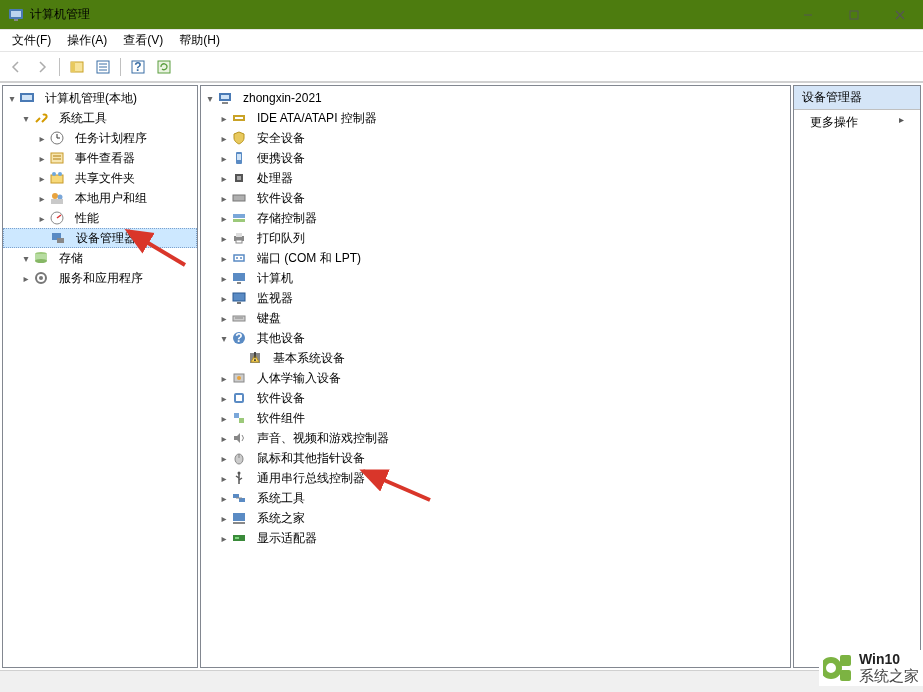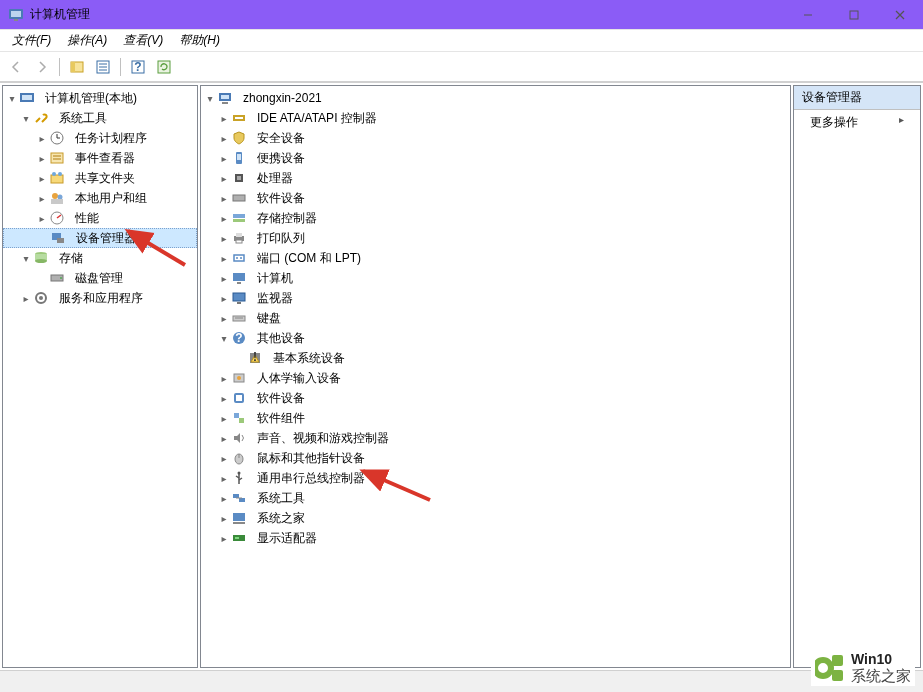--- a/index.html
+++ b/index.html
@@ -1,27 +1,27 @@
 <!DOCTYPE html>
 <html><head>
   <meta charset="utf-8">
   <style>
     * { box-sizing: border-box; margin: 0; padding: 0; font-family: "Microsoft YaHei", "Segoe UI", Tahoma, sans-serif; font-size: 12px; }
     body { background: #ffffff; width: 923px; height: 692px; overflow: hidden; position: relative; }
     
     
-    .titlebar { background: #8b5cf6; height: 30px; display: flex; align-items: center; border-bottom: 1px solid #e5e5e5; }
+    .titlebar { background: #4d7c0f; height: 30px; display: flex; align-items: center; border-bottom: 1px solid #e5e5e5; }
     .titlebar-icon { width:16px; height:16px; margin: 0 6px 0 8px; }
     .titlebar-title { flex: 0 0 auto; color: #000; }
     .titlebar-spacer { flex: 1; }
     .win-btn { width: 46px; height: 30px; display:flex; align-items:center; justify-content:center; color:#555; }
     
     
     .menubar { height: 22px; background:#fff; display:flex; align-items:center; padding: 0 4px; border-bottom:1px solid #e5e5e5; }
-    .menuitem { padding: 2px 8px; color:#000;font-style:italic; }
+    .menuitem { padding: 2px 8px; color:#000; }
     
     
     .toolbar { height: 30px; background:#fff; display:flex; align-items:center; padding: 0 4px; border-bottom:1px solid #d0d0d0; gap:2px;}
     .tool-btn { width:24px; height:24px; display:flex; align-items:center; justify-content:center; border:1px solid transparent; border-radius:2px;}
     .tool-btn.disabled { opacity:.4; }
     .tool-sep { width:1px; height:18px; background:#c0c0c0; margin:0 3px;}
     
     
     .content { display:flex; height: calc(100% - 104px); border-top:1px solid #d0d0d0;}
     .pane { border:1px solid #828790; background:#fff; overflow:auto; }
@@ -43,21 +43,21 @@
     
     
     .actions-header { background:#eef3fa; border-bottom:1px solid #c0c0c0; padding:4px 8px; font-weight:bold;}
     .actions-section { background:#d5e5f7; padding:3px 8px; border-bottom:1px solid #c0c0c0;}
     .actions-item { padding:4px 16px; }
     
     
     .statusbar { position:absolute; bottom:0; left:0; right:0; height:22px; background:#f0f0f0; border-top:1px solid #d0d0d0;}
     
     
-    .watermark { position:absolute; right:8px; bottom:6px; display:flex; align-items:center; gap:6px; z-index:10; background:#fff; padding:2px 4px;justify-content:space-between;}
+    .watermark { position:absolute; right:0; bottom:6px; display:flex; align-items:center; gap:6px; z-index:10; background:#fff; padding:2px 4px;justify-content:space-between;}
     .watermark-logo { width:30px; height:30px; position:relative; }
     .watermark-text { display:flex; flex-direction:column; line-height:1.1;}
     .watermark-text .l1 { font-weight:bold; font-size:14px; color:#222;}
     .watermark-text .l2 { font-size:15px; color:#444;}
     
     
     .arrow { position:absolute; z-index:5; pointer-events:none; }
     
     
     svg { display:block; }
@@ -231,30 +231,20 @@
       <div class="tree-row indent-1">
         <span class="expander">▾</span>
         <span class="node-icon">
             <svg width="16" height="16">
               <ellipse cx="8" cy="4" rx="6" ry="2" fill="#9cc97a"></ellipse>
               <rect x="2" y="4" width="12" height="7" fill="#b7dca1"></rect>
               <ellipse cx="8" cy="11" rx="6" ry="2" fill="#86b765"></ellipse>
             </svg>
           </span>
         <span class="tree-label">存储</span>
-      </div>
-      <div class="tree-row indent-2">
-        <span class="expander empty">▸</span>
-        <span class="node-icon">
-            <svg width="16" height="16">
-              <rect x="2" y="5" width="12" height="6" fill="#b0b0b0" stroke="#777"></rect>
-              <circle cx="12" cy="8" r="1" fill="#5a5"></circle>
-            </svg>
-          </span>
-        <span class="tree-label">磁盘管理</span>
       </div>
       <div class="tree-row indent-1">
         <span class="expander">▸</span>
         <span class="node-icon">
             <svg width="16" height="16">
               <circle cx="8" cy="8" r="5" fill="none" stroke="#777" stroke-width="2"></circle>
               <circle cx="8" cy="8" r="2" fill="#777"></circle>
             </svg>
           </span>
         <span class="tree-label">服务和应用程序</span>

